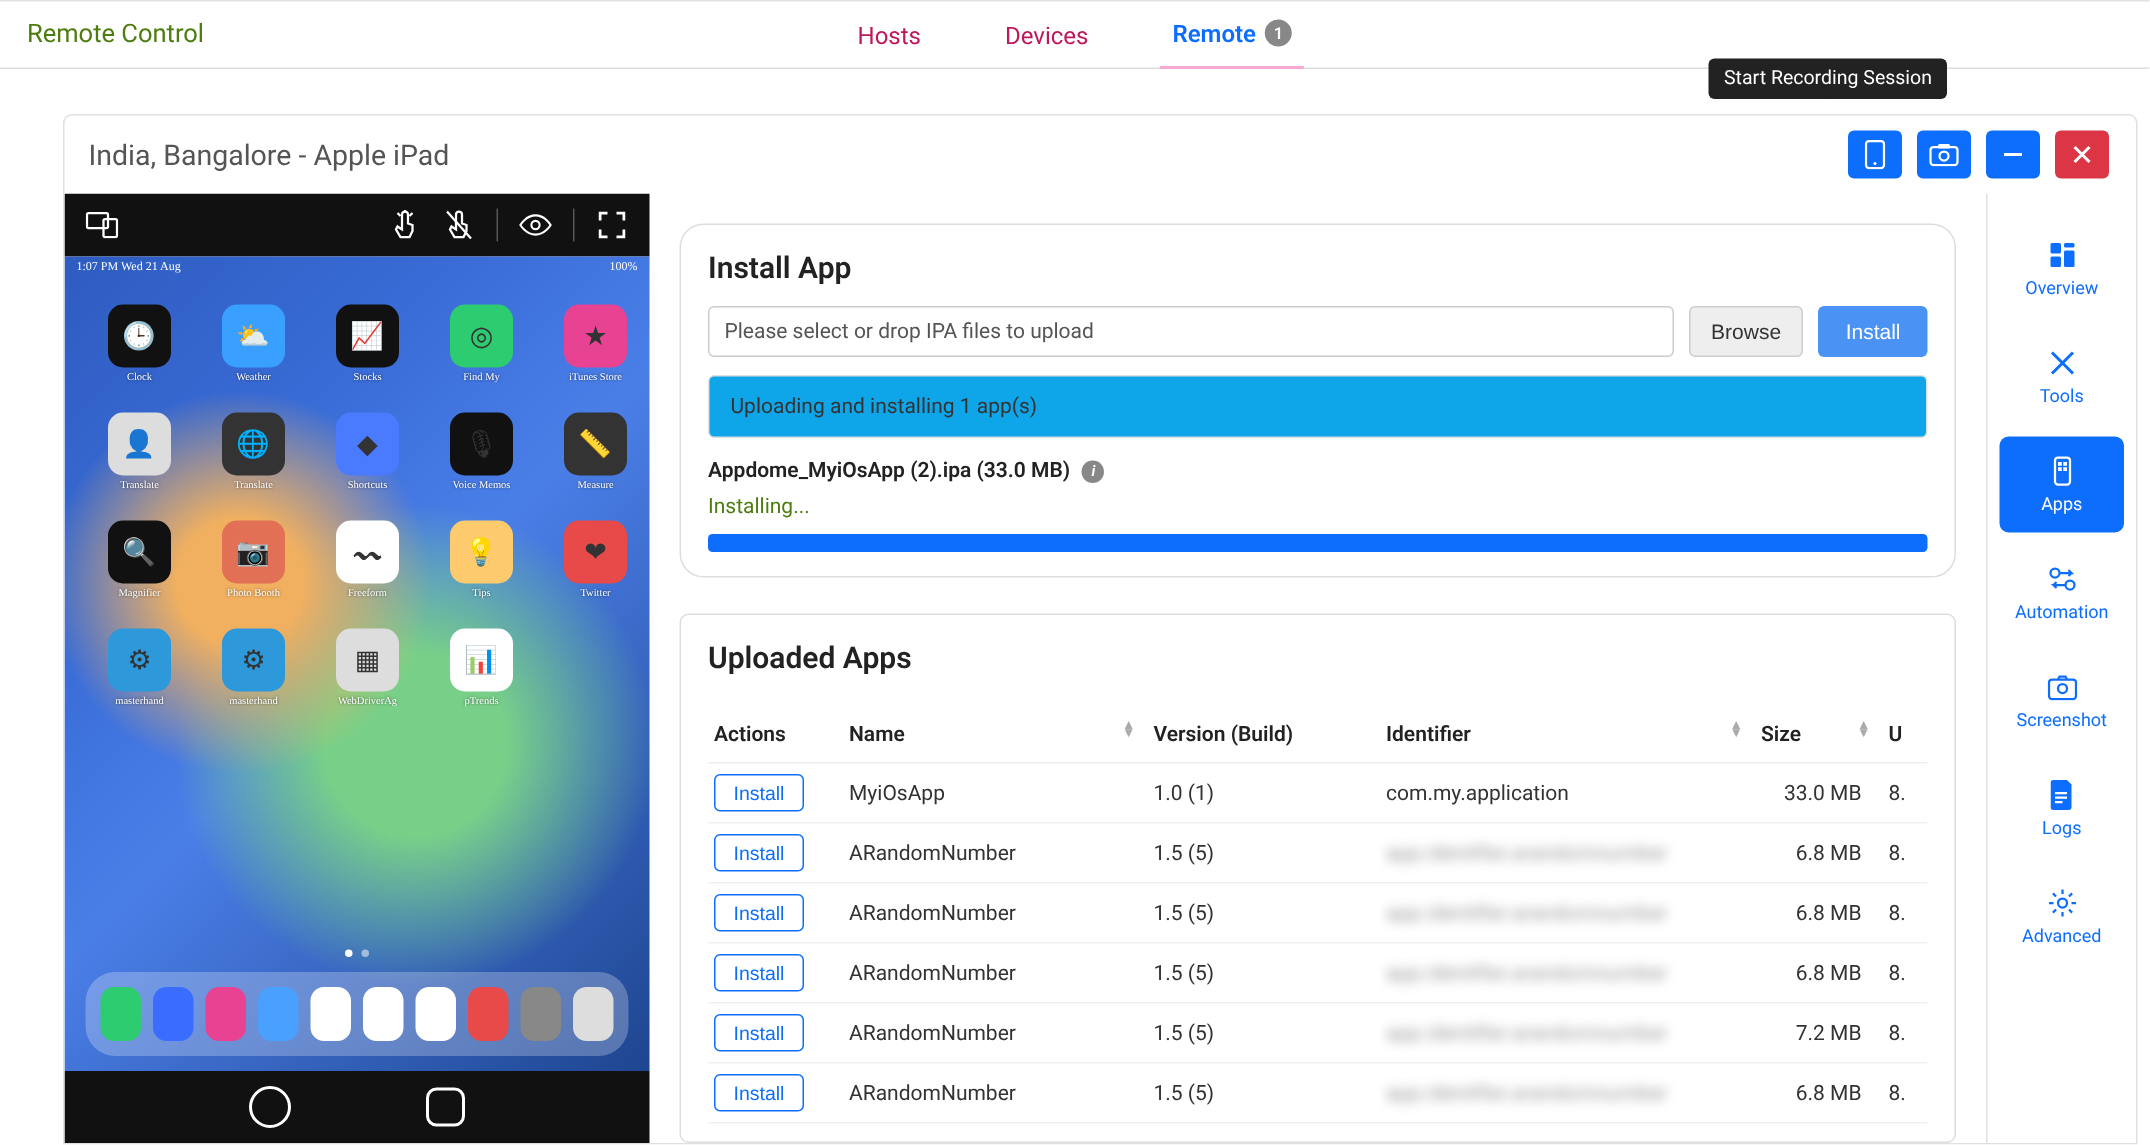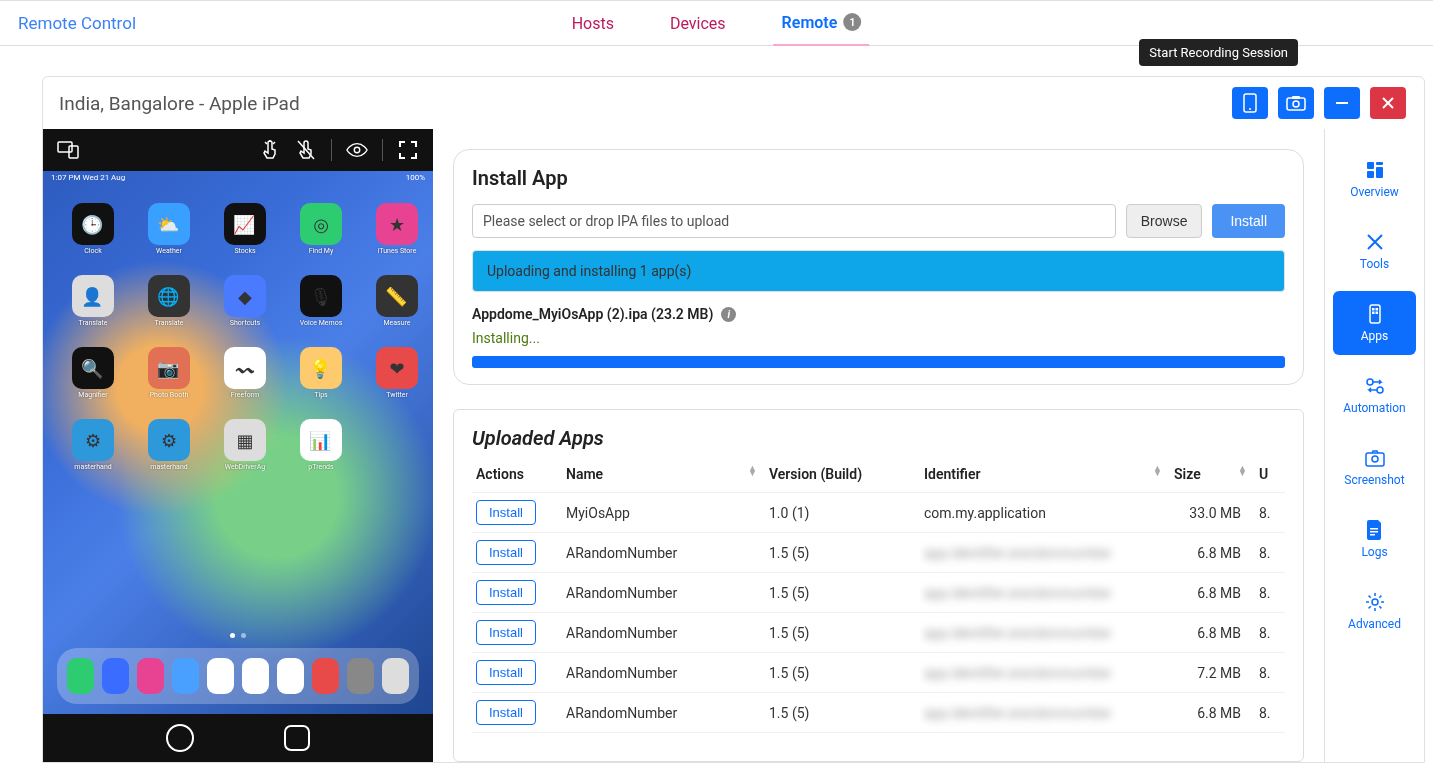--- a/index.html
+++ b/index.html
@@ -1,20 +1,20 @@
 <!DOCTYPE html>
 <html><head>
 <meta charset="utf-8">
 <style>
 * { box-sizing: border-box; margin: 0; padding: 0; }
 body { font-family: -apple-system, BlinkMacSystemFont, "Segoe UI", Roboto, Helvetica, Arial, sans-serif; font-size: 14px; color: #333; background: #fff; width: 1433px; height: 763px; overflow: hidden; position: relative; }
 
 
 .topbar { display: flex; align-items: center; height: 46px; border-top: 1px solid #e0e0e0; border-bottom: 1px solid #ddd; padding: 0 18px; }
-.topbar .title { color: #3b82f6; font-size: 17px; font-weight: 400; }
+.topbar .title { color: #4d7c0f; font-size: 17px; font-weight: 400; }
 .topbar .tabs { position: absolute; left: 50%; transform: translateX(-50%); display: flex; gap: 40px; height: 46px; align-items: center; }
 .topbar .tab { color: #be185d; font-size: 16px; cursor: pointer; height: 46px; display: flex; align-items: center; padding: 0 8px; }
 .topbar .tab.active { color: #0d6efd; font-weight: 600; border-bottom: 2px solid #f9a8d4; }
 .topbar .tab .badge { display:inline-flex; align-items:center; justify-content:center; width:18px; height:18px; border-radius:50%; background:#888; color:#fff; font-size:11px; margin-left:6px; font-weight:600; }
 
 
 .panel-wrap { position: absolute; top: 76px; left: 42px; right: 8px; bottom: 0; border: 1px solid #e0e0e0; border-radius: 6px 6px 0 0; background: #fff; display: flex; flex-direction: column; }
 .panel-header { display: flex; align-items: center; justify-content: space-between; padding: 10px 18px 10px 16px; }
 .panel-header .loc { color: #555; font-size: 19px; font-weight: 400; }
 .panel-header .btns { display: flex; gap: 10px; align-items: center; position: relative; }
@@ -22,21 +22,21 @@
 .sqbtn.blue { background:#0d6efd; }
 .sqbtn.red { background:#dc3545; }
 .sqbtn.minim { background:#0d6efd; }
 
 .tooltip { position: absolute; top: -48px; right: 108px; background: #222; color: #fff; font-size: 13px; padding: 6px 10px; border-radius: 4px; white-space: nowrap; }
 .tooltip::after { content:''; position:absolute; bottom:-5px; left:50%; transform:translateX(-50%); border:5px solid transparent; border-top-color:#222; }
 
 .panel-body { flex:1; display:flex; overflow:hidden; }
 
 
-.device-col { width: 390px; padding: 0 0 0 0; display:flex; flex-direction:column; }
+.device-col { width: 390px; padding: 0 0 0 0; display:flex; flex-direction:column;font-family:Liberation Serif, serif; }
 .device-toolbar { background:#111; height:42px; display:flex; align-items:center; justify-content:space-between; padding:0 14px; }
 .device-toolbar .left, .device-toolbar .right { display:flex; align-items:center; gap:14px; }
 .device-toolbar .divider { width:1px; height:22px; background:#555; }
 .dt-icon { width:22px; height:22px; color:#fff; display:flex; align-items:center; justify-content:center; }
 .device-screen { flex:1; background: radial-gradient(circle at 30% 40%, #f0b060 0%, #f0b060 10%, transparent 30%), radial-gradient(circle at 60% 60%, #78d088 0%, #78d088 15%, transparent 40%), linear-gradient(135deg, #2e5cc0 0%, #3a6dd8 30%, #4b7fe8 50%, #1e4590 100%); position: relative; overflow:hidden; }
 .device-statusbar { position:absolute; top:0; left:0; right:0; height:14px; display:flex; justify-content:space-between; padding:2px 8px; color:#fff; font-size:8px; }
 .appgrid { position:absolute; top:32px; left:20px; right:20px; display:grid; grid-template-columns: repeat(5, 1fr); gap: 20px 16px; }
 .appicon { display:flex; flex-direction:column; align-items:center; gap:2px; }
 .appicon .ico { width:42px; height:42px; border-radius:10px; display:flex; align-items:center; justify-content:center; font-size:18px; }
 .appicon .lbl { color:#fff; font-size:7px; text-align:center; text-shadow:0 0 2px rgba(0,0,0,0.6); width:60px; overflow:hidden; white-space:nowrap; text-overflow:ellipsis; }
@@ -58,21 +58,21 @@
 .upload-input { flex:1; border:1px solid #ccc; border-radius:4px; padding:8px 10px; color:#555; font-size:14px; background:#fff; }
 .browse-btn { background:#eee; color:#333; border:1px solid #ccc; border-radius:4px; padding:0 14px; font-size:14px; cursor:pointer; }
 .install-btn-main { background:#4a93f5; color:#fff; border:none; border-radius:4px; padding:0 18px; font-size:14px; cursor:pointer; }
 .status-bar { margin-top:12px; background:#0ea5e9; border:1px solid #e0e0e0; border-radius:4px; padding:12px 14px; font-size:14px; color:#333; }
 .file-row { margin-top:14px; display:flex; align-items:center; gap:8px; font-size:14px; font-weight:600; color:#222; }
 .info-icon { width:15px; height:15px; border-radius:50%; background:#888; color:#fff; display:inline-flex; align-items:center; justify-content:center; font-size:10px; font-weight:700; font-style:italic; }
 .installing-txt { margin-top:8px; font-size:14px; color:#4d7c0f; }
 .progress { margin-top:10px; height:12px; background:#0d6efd; border-radius:3px; width:100%; }
 
 .apps-card { border:1px solid #ddd; border-radius:6px; padding:16px 18px 0 18px; flex:1; overflow:hidden; display:flex; flex-direction:column; }
-.apps-card h2 { font-size:20px; font-weight:600; color:#222; margin-bottom:10px;font-style:italic; }
+.apps-card h2 { font-size:20px; font-weight:600; color:#222; margin-bottom:26px; }
 .table { width:100%; border-collapse:collapse; table-layout:fixed; }
 .table th { text-align:left; font-size:14px; font-weight:600; color:#222; padding:6px 4px 10px 4px; border-bottom:1px solid #eee; position:relative; }
 .sort-icons { position:absolute; right:8px; top:6px; display:flex; flex-direction:column; line-height:5px; color:#aaa; font-size:9px; }
 .table td { padding:7px 4px; font-size:14px; color:#333; border-bottom:1px solid #f0f0f0; white-space:nowrap; overflow:hidden; text-overflow:ellipsis; }
 .install-sm { border:1px solid #0d6efd; color:#0d6efd; background:#fff; border-radius:4px; padding:4px 12px; font-size:13px; cursor:pointer; }
 .blurred { filter: blur(4px); color:#999; user-select:none; }
 .table-scroll { overflow-y:auto; flex:1; position:relative; }
 .table-scroll::-webkit-scrollbar{width:10px;}
 .table-scroll::-webkit-scrollbar-thumb{background:#ccc;border-radius:5px;}
 
@@ -292,21 +292,21 @@
 
       <div class="card">
         <h2>Install App</h2>
         <div class="upload-row">
           <div class="upload-input">Please select or drop IPA files to upload</div>
           <button class="browse-btn">Browse</button>
           <button class="install-btn-main">Install</button>
         </div>
         <div class="status-bar">Uploading and installing 1 app(s)</div>
         <div class="file-row">
-          <span>Appdome_MyiOsApp (2).ipa (23.2 MB)</span>
+          <span>Appdome_MyiOsApp (2).ipa (33.0 MB)</span>
           <span class="info-icon">i</span>
         </div>
         <div class="installing-txt">Installing...</div>
         <div class="progress"></div>
       </div>
 
       <div class="apps-card">
         <h2>Uploaded Apps</h2>
         <div class="table-scroll">
         <table class="table">

